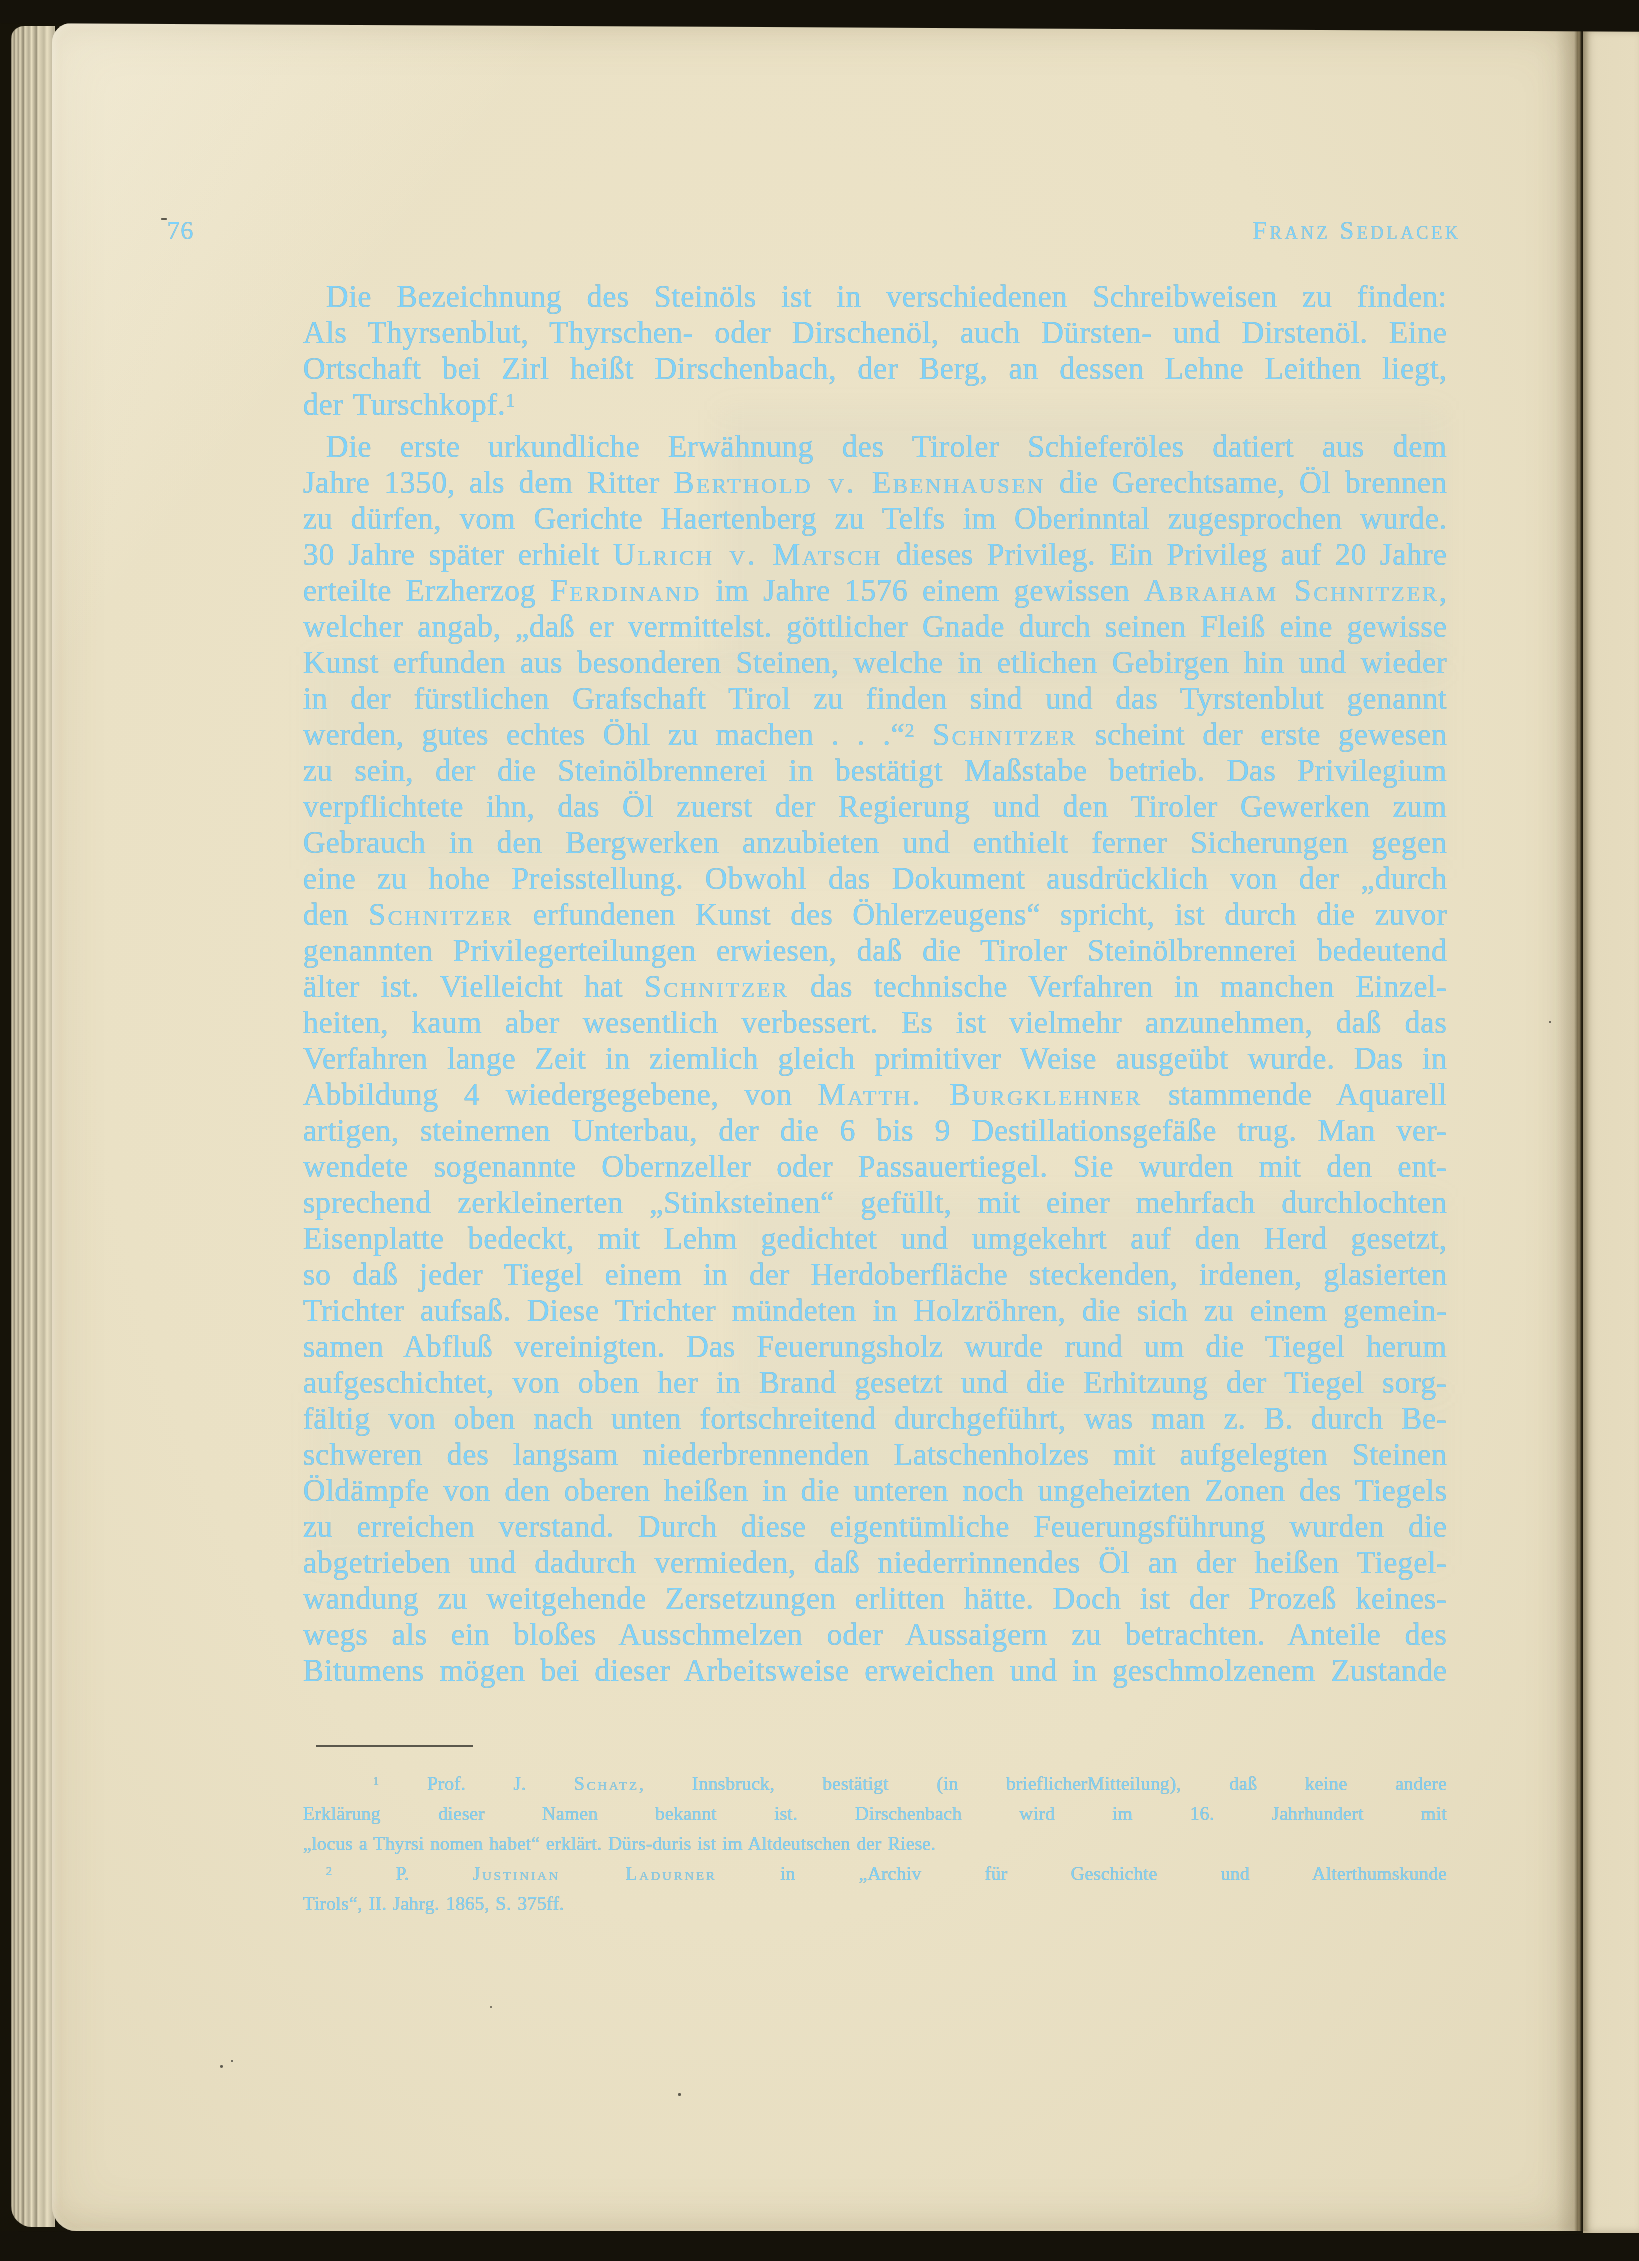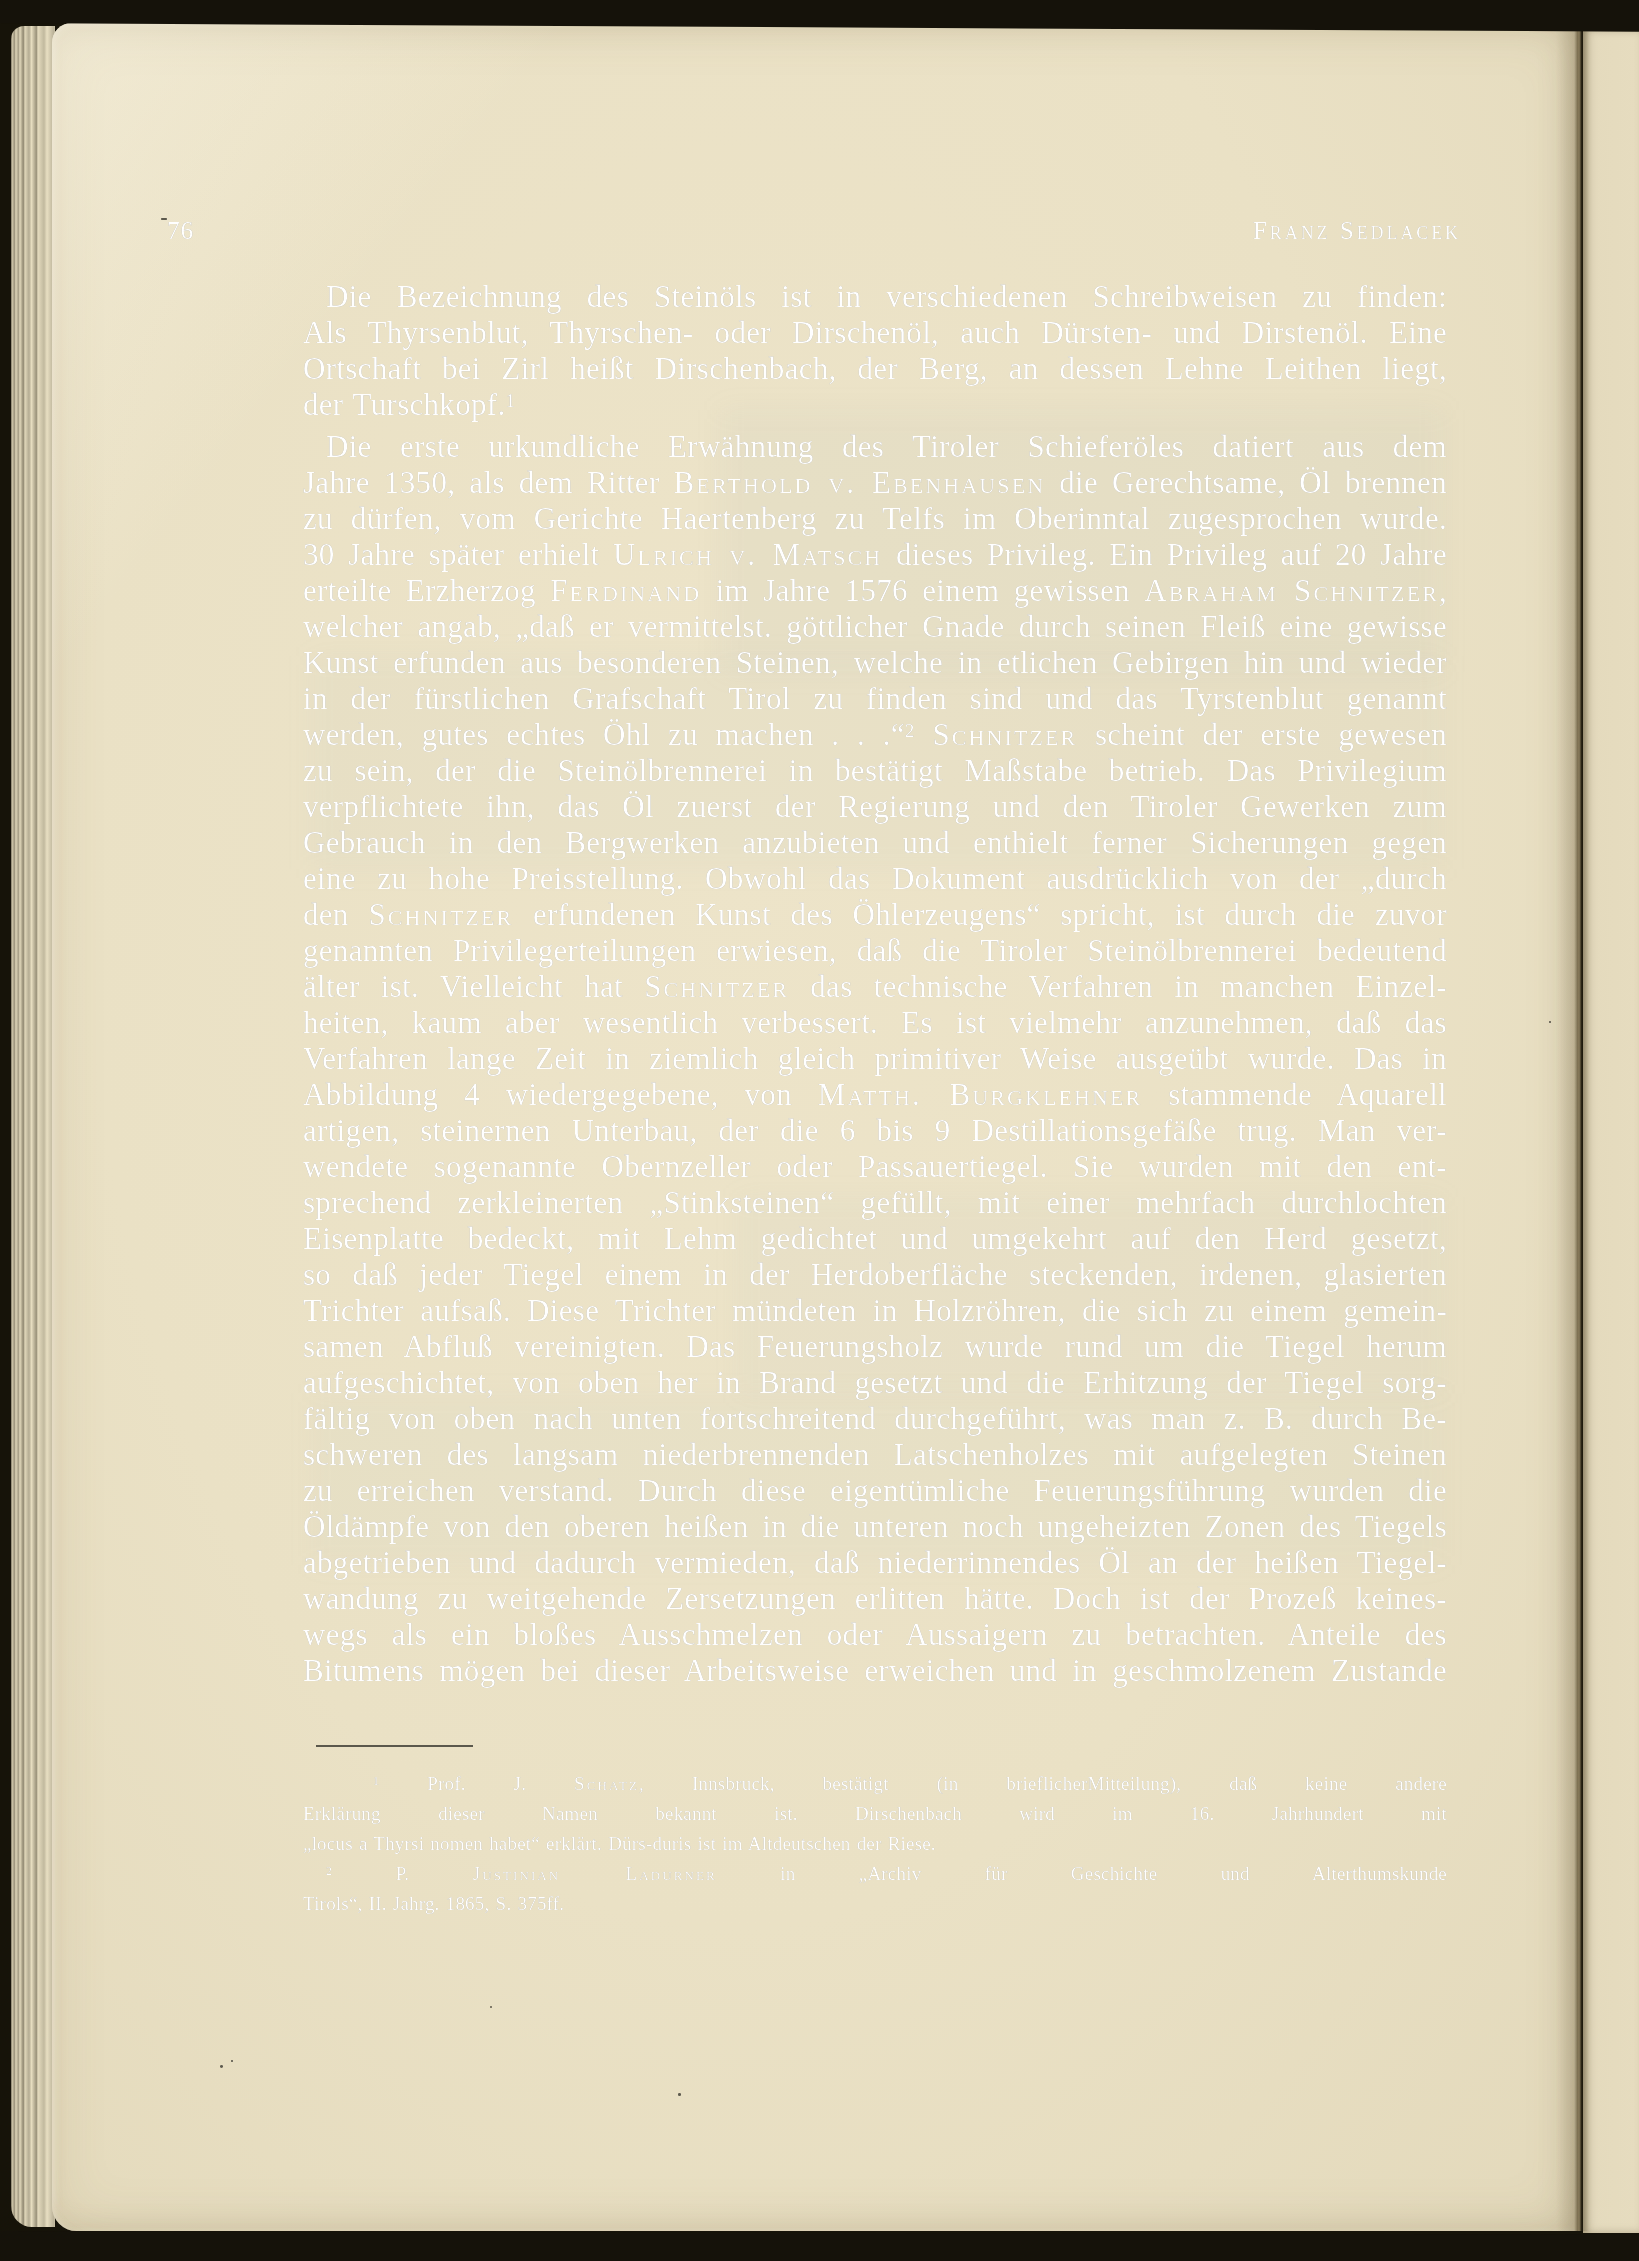--- a/index.html
+++ b/index.html
@@ -39,21 +39,21 @@
   .blot.b4{left:311px;top:1393px;width:1131px;height:172px;background:rgba(160,175,168,0.04);}
   
   .speck{position:absolute;width:2.5px;height:2.5px;border-radius:50%;background:#5d5a4e;z-index:4;}
   .speck.s1{left:161px;top:218px;width:5.7px;height:1.6px;border-radius:0.8px;}
   .speck.s2{left:678px;top:2093px;}
   .speck.s3{left:1549px;top:1021px;width:1.6px;height:1.6px;}
   .speck.s4{left:490px;top:2006px;width:1.6px;height:1.6px;background:#6b6757;}
   .speck.s5{left:220px;top:2065px;width:3.3px;height:2.5px;}
   .speck.s6{left:231px;top:2060px;width:1.6px;height:1.6px;}
   
-  .ink{color:#ffffff;text-shadow:0 0 0.5px rgba(73,71,61,0.55);}
+  .ink{color:#7dd3fc;text-shadow:0 0 0.5px rgba(73,71,61,0.55);}
   .header{position:absolute;left:167px;top:212px;width:1280px;height:36px;z-index:4;font-size:25.4px;}
   .pagenum{position:absolute;left:0;top:0;line-height:36px;letter-spacing:0.8px;}
   .running{position:absolute;left:150px;top:0;width:1144px;line-height:36px;text-align:right;
            font-variant:small-caps;letter-spacing:2.9px;}
   .textblock{position:absolute;left:303px;top:279px;width:1144px;z-index:4;font-size:31px;
            letter-spacing:0.3px;word-spacing:1.6px;}
   .footnotes{position:absolute;left:303px;top:1769px;width:1144px;z-index:4;font-size:19px;
            letter-spacing:0.2px;word-spacing:1.2px;}
   .line{height:36px;line-height:36px;text-align:justify;}
   .footnotes .line{height:30px;line-height:30px;}
@@ -118,22 +118,22 @@
       <div class="line j"><span class="">artigen, steinernen Unterbau, der die 6 bis 9 Destillationsgefäße trug. Man ver-</span></div>
       <div class="line j"><span class="">wendete sogenannte Obernzeller oder Passauertiegel. Sie wurden mit den ent-</span></div>
       <div class="line j"><span class="">sprechend zerkleinerten „Stinksteinen“ gefüllt, mit einer mehrfach durchlochten</span></div>
       <div class="line j"><span class="">Eisenplatte bedeckt, mit Lehm gedichtet und umgekehrt auf den Herd gesetzt,</span></div>
       <div class="line j"><span class="">so daß jeder Tiegel einem in der Herdoberfläche steckenden, irdenen, glasierten</span></div>
       <div class="line j"><span class="">Trichter aufsaß. Diese Trichter mündeten in Holzröhren, die sich zu einem gemein-</span></div>
       <div class="line j"><span class="">samen Abfluß vereinigten. Das Feuerungsholz wurde rund um die Tiegel herum</span></div>
       <div class="line j"><span class="">aufgeschichtet, von oben her in Brand gesetzt und die Erhitzung der Tiegel sorg-</span></div>
       <div class="line j"><span class="">fältig von oben nach unten fortschreitend durchgeführt, was man z. B. durch Be-</span></div>
       <div class="line j"><span class="">schweren des langsam niederbrennenden Latschenholzes mit aufgelegten Steinen</span></div>
+      <div class="line j"><span class="">Öldämpfe von den oberen heißen in die unteren noch ungeheizten Zonen des Tiegels</span></div>
       <div class="line j"><span class="">zu erreichen verstand. Durch diese eigentümliche Feuerungsführung wurden die</span></div>
-      <div class="line j"><span class="">Öldämpfe von den oberen heißen in die unteren noch ungeheizten Zonen des Tiegels</span></div>
       <div class="line j"><span class="">abgetrieben und dadurch vermieden, daß niederrinnendes Öl an der heißen Tiegel-</span></div>
       <div class="line j"><span class="">wandung zu weitgehende Zersetzungen erlitten hätte. Doch ist der Prozeß keines-</span></div>
       <div class="line j"><span class="">wegs als ein bloßes Ausschmelzen oder Aussaigern zu betrachten. Anteile des</span></div>
       <div class="line j"><span class="">Bitumens mögen bei dieser Arbeitsweise erweichen und in geschmolzenem Zustande</span></div>
     </div>
 
   <div class="fnrule"></div>
 
   <div class="footnotes ink">
       <div class="line j ind-lg"><span class="sup">1</span><span class=""> Prof. J. </span><span class="sc">Schatz</span><span class="">, Innsbruck, bestätigt (in brieflicherMitteilung), daß keine andere</span></div>

